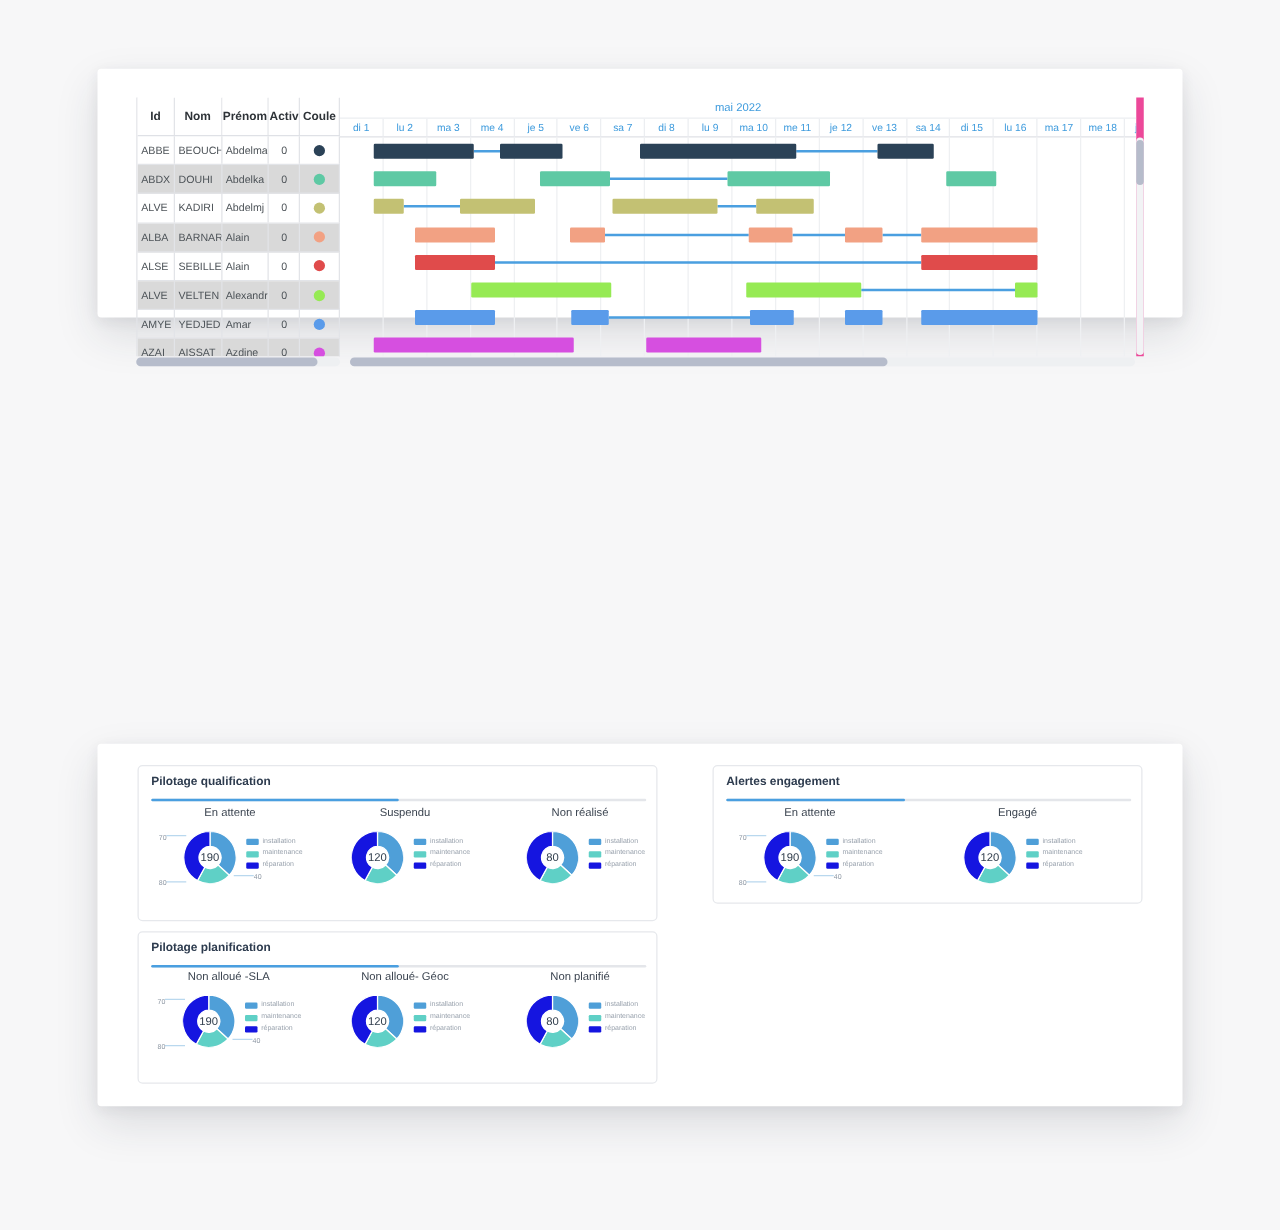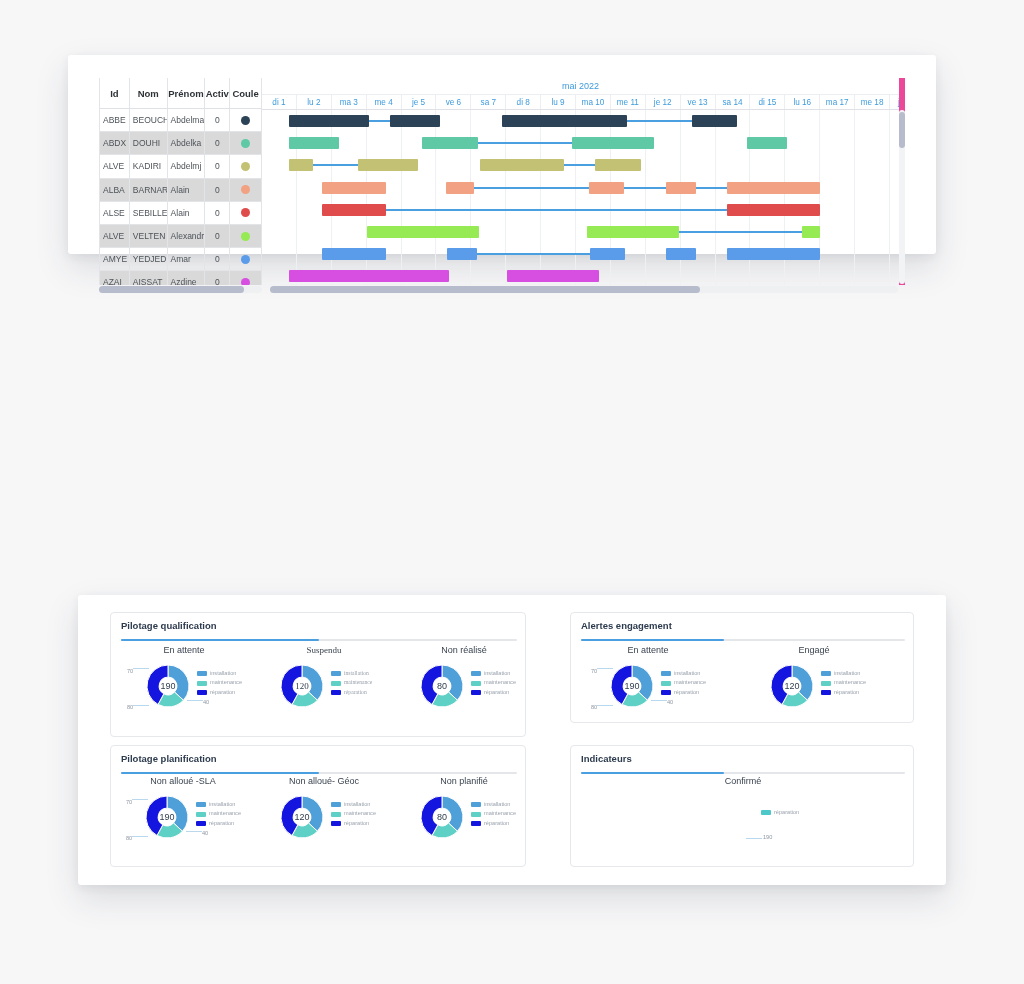--- a/index.html
+++ b/index.html
@@ -14,21 +14,21 @@
 
   
   .card{
     position:absolute;
     background:#ffffff;
     border-radius:3px;
     box-shadow:0 14px 34px rgba(40,45,60,.13), 0 3px 10px rgba(40,45,60,.07);
   }
 
   
-  #gantt-card{left:68px;top:55px;width:868px;height:199px;}
+  #gantt-card{left:78px;top:55px;width:868px;height:199px;}
 
   .gantt-wrap{position:absolute;left:31px;top:23px;width:806px;height:215px;}
 
   .grid-table{
     position:absolute;left:0;top:0;width:163px;height:207px;
     box-sizing:border-box;
     border-left:1px solid #e2e4e8;
     overflow:hidden;
   }
   .gt-headrow{display:flex;height:30px;border-bottom:1px solid #dfe1e6;}
@@ -357,21 +357,21 @@
             <span>réparation</span>
           </div>
         </div>
         <div class="calloutline" style="left: 14px; top: 23.36px; width: 16px;"></div>
         <div class="calloutnum" style="left: 8px; top: 22.52px;">70</div>
         <div class="calloutline" style="left: 68px; top: 54.86px; width: 16px;"></div>
         <div class="calloutnum" style="left: 84px; top: 54.02px;">40</div>
         <div class="calloutline" style="left: 14px; top: 59.69px; width: 16px;"></div>
         <div class="calloutnum" style="left: 8px; top: 58.85px;">80</div>
       </div>
-      <div class="chart-block" style="left: 148px; top: 32px; width: 130px; height: 86px; font-family: Liberation Serif, serif;">
+      <div class="chart-block" style="left: 148px; top: 32px; width: 130px; height: 86px;">
         <div class="chart-label">Suspendu</div>
         <div class="donut" style="left: 22px; top: 20px; width: 42px; height: 42px;">
           <svg width="42" height="42" viewBox="0 0 42 42">
             <path d="M21 0 A21 21 0 0 1 36.45020212413577 35.22291300414056 L27.489084892137022 26.973623461739034 A8.82 8.82 0 0 0 21 12.18 Z" fill="#4f9fd8" stroke="#fff" stroke-width="1"></path>
             <path d="M36.45020212413577 35.22291300414056 A21 21 0 0 1 11.005104746221464 39.46894877533627 L16.802143993413015 28.756958485641235 A8.82 8.82 0 0 0 27.489084892137022 26.973623461739034 Z" fill="#5fd0c6" stroke="#fff" stroke-width="1"></path>
             <path d="M11.005104746221464 39.46894877533627 A21 21 0 0 1 20.999999999999996 0 L21 12.18 A8.82 8.82 0 0 0 16.802143993413015 28.756958485641235 Z" fill="#1515e0" stroke="#fff" stroke-width="1"></path>
           </svg>
           <div style="position: absolute; left: 50%; top: 50%; transform: translate(-50%, -50%); width: 16.64px; height: 16.64px; border-radius: 50%; background: rgb(255, 255, 255);"></div>
           <div class="donut-center">120</div>
         </div>
@@ -567,37 +567,14 @@
             <span>maintenance</span>
           </div>
           <div>
             <i style="background: rgb(21, 21, 224);"></i>
             <span>réparation</span>
           </div>
         </div>
       </div>
     </div>
 
-  <div class="panel" id="panel-3" style="left:492px;top:150px;width:344px;height:122px;">
-    <div class="panel-title">Indicateurs</div>
-    <div class="title-rule" style="width:324px;">
-        <i style="width:44%"></i>
-      </div>
-  <div class="chart-block" style="left: 92px; top: 30px; width: 160px; height: 90px;">
-        <div class="chart-label">Confirmé</div>
-        <div class="donut" style="left: 35px; top: 18px; width: 50px; height: 50px;">
-          <svg width="50" height="50" viewBox="0 0 50 50">
-            <path d="M25 25 L25 0 A25 25 0 1 1 24.999999999999996 0 Z" fill="#4cc8c8"></path>
-          </svg>
-          <div class="donut-center" style="color: rgb(255, 255, 255); font-size: 10px;">190</div>
-        </div>
-        <div class="legend" style="left: 98px; top: 32px;">
-          <div>
-            <i style="background: rgb(76, 200, 200);"></i>
-            <span>réparation</span>
-          </div>
-        </div>
-        <div class="calloutline" style="left: 83px; top: 61.75px; width: 16px;"></div>
-        <div class="calloutnum" style="left: 100px; top: 57.75px;">190</div>
-      </div>
-    </div>
 
 </div>
 
 </body></html>

